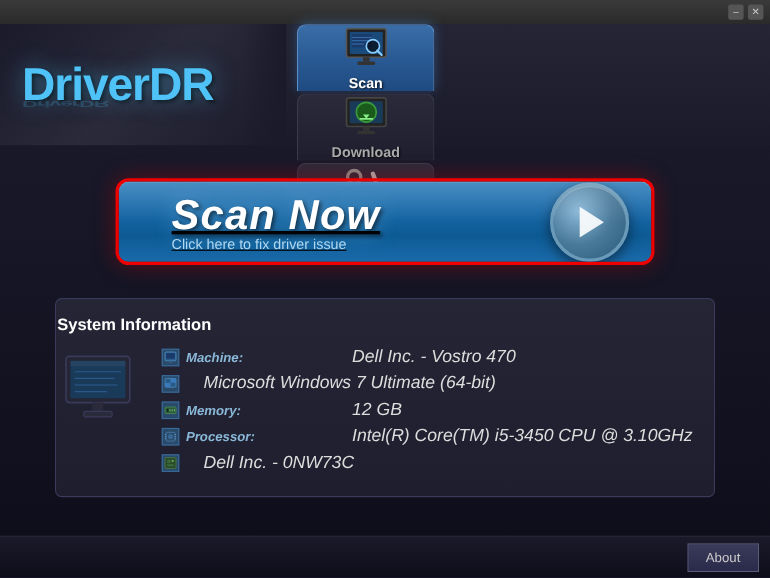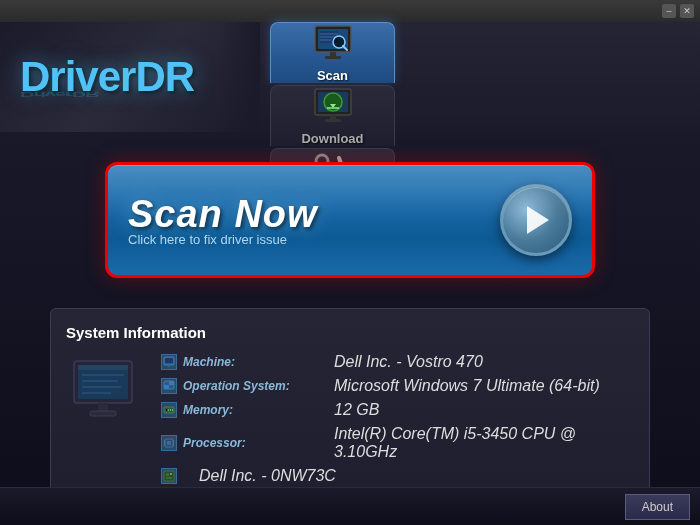--- a/index.html
+++ b/index.html
@@ -149,33 +149,34 @@
     }
 
     
     .content-area {
       padding: 30px 40px;
     }
 
     
     .scan-now-btn {
       width: 490px;
-      height: 116px;
+      height: 79px;
       background: linear-gradient(to bottom, #2a7ab8, #1a6aaa, #0d5a94, #1a6aaa);
       border: 3px solid #e00;
       border-radius: 12px;
       display: flex;
       align-items: center;
       justify-content: space-between;
-      padding: 0 20px 0 20px;
+      padding: 0 20px 0 48px;
       cursor: pointer;
       position: relative;
       box-shadow: 0 0 20px rgba(200, 0, 0, 0.4), inset 0 1px 0 rgba(255,255,255,0.2);
       overflow: hidden;
       margin: 0 auto;
+      text-decoration: underline;
     }
     .scan-now-btn::before {
       content: '';
       position: absolute;
       top: 0;
       left: 0;
       right: 0;
       height: 50%;
       background: linear-gradient(to bottom, rgba(255,255,255,0.15), transparent);
       border-radius: 9px 9px 0 0;
@@ -221,21 +222,21 @@
       margin-left: 4px;
     }
 
     
     .sys-info-container {
       width: 600px;
       margin: 30px auto 0;
       background: linear-gradient(to bottom, #252535, #1e1e2e);
       border: 1px solid #3a3a5a;
       border-radius: 6px;
-      padding: 15px 15px 15px 15px;
+      padding: 15px 15px 15px 1px;
     }
 
     .sys-info-title {
       font-size: 15px;
       font-weight: bold;
       color: #fff;
       margin-bottom: 12px;
     }
 
     .sys-info-body {
@@ -449,21 +450,20 @@
           </div>
 
           <div class="sys-row">
             <div class="sys-row-icon">
               <svg width="12" height="12" viewBox="0 0 12 12">
                   <rect x="1" y="1" width="10" height="8" rx="1" fill="#2a5a8a" stroke="#4a8ab8" stroke-width="0.8"></rect>
                   <rect x="1" y="5" width="5" height="4" fill="#3a7ab8"></rect>
                   <rect x="6" y="1" width="5" height="4" fill="#3a7ab8"></rect>
                 </svg>
             </div>
-            <span class="sys-label">Operation System:</span>
             <span class="sys-value">Microsoft Windows 7 Ultimate  (64-bit)</span>
           </div>
 
           <div class="sys-row">
             <div class="sys-row-icon">
               <svg width="12" height="12" viewBox="0 0 12 12">
                   <rect x="1" y="3" width="10" height="6" rx="1" fill="#2a5a3a" stroke="#4a8a5a" stroke-width="0.8"></rect>
                   <rect x="3" y="5" width="1" height="2" fill="#6a"></rect>
                   <rect x="5" y="5" width="1" height="2" fill="#6aaa6a"></rect>
                   <rect x="7" y="5" width="1" height="2" fill="#6aaa6a"></rect>

